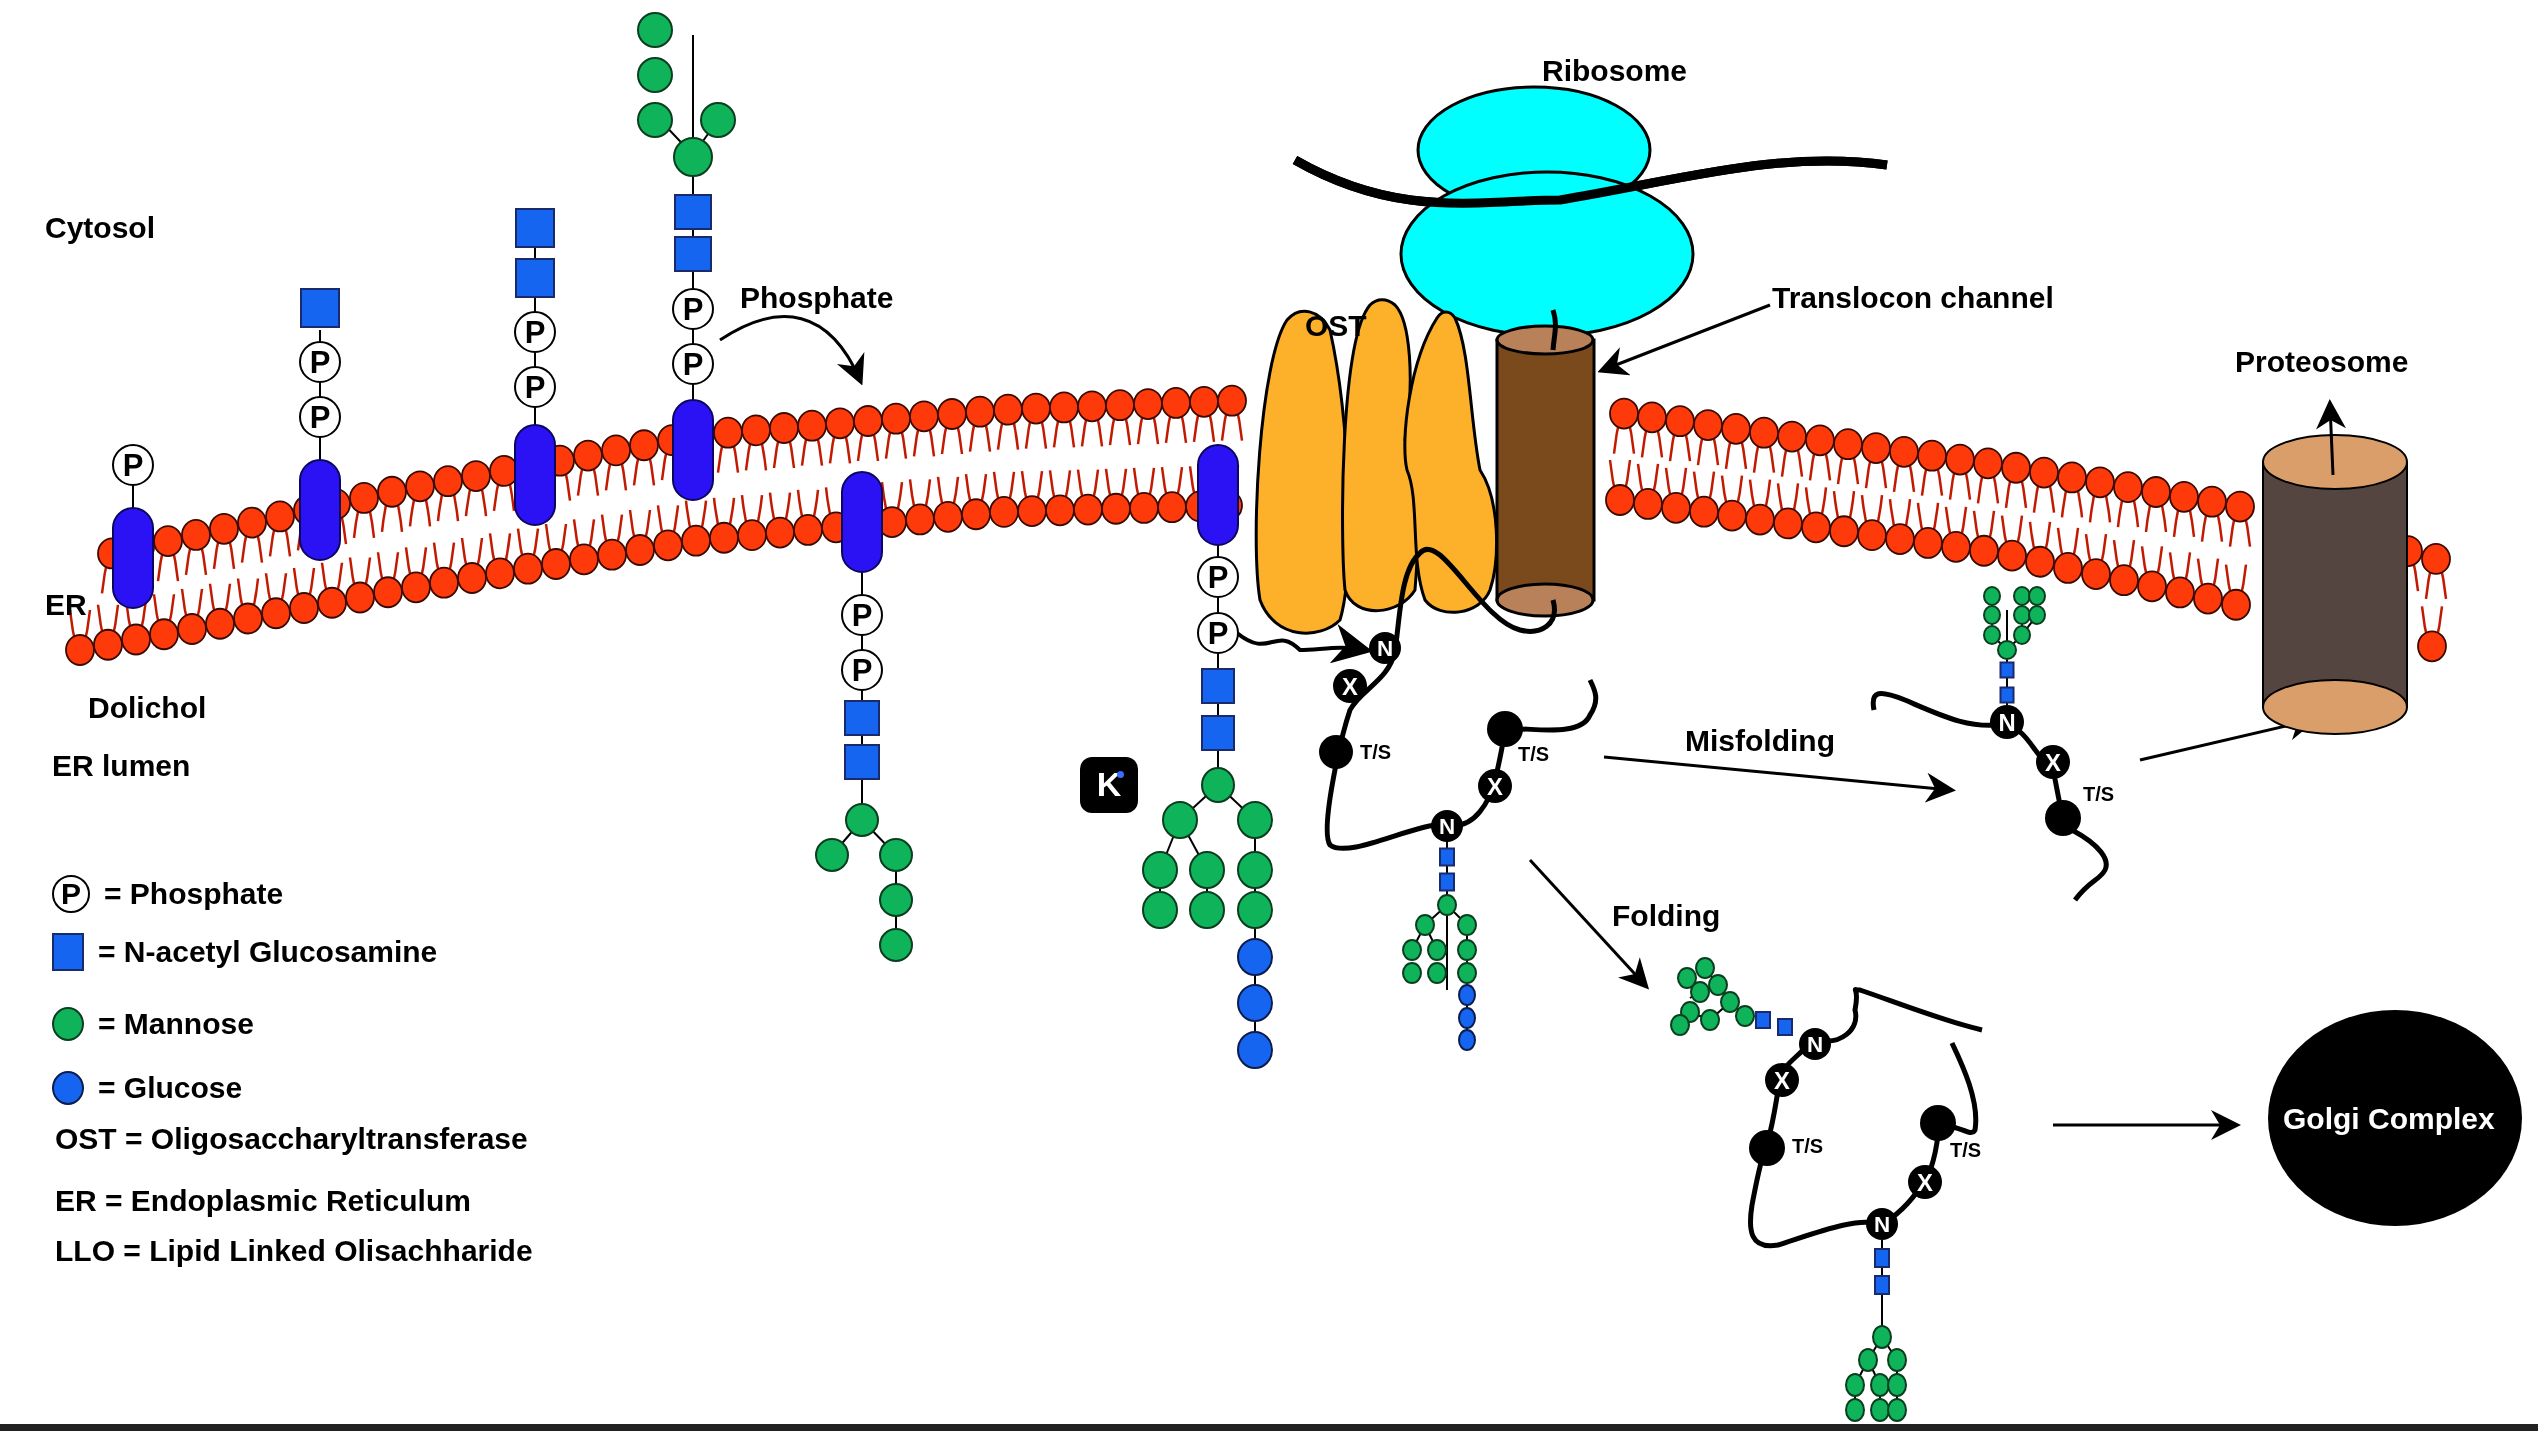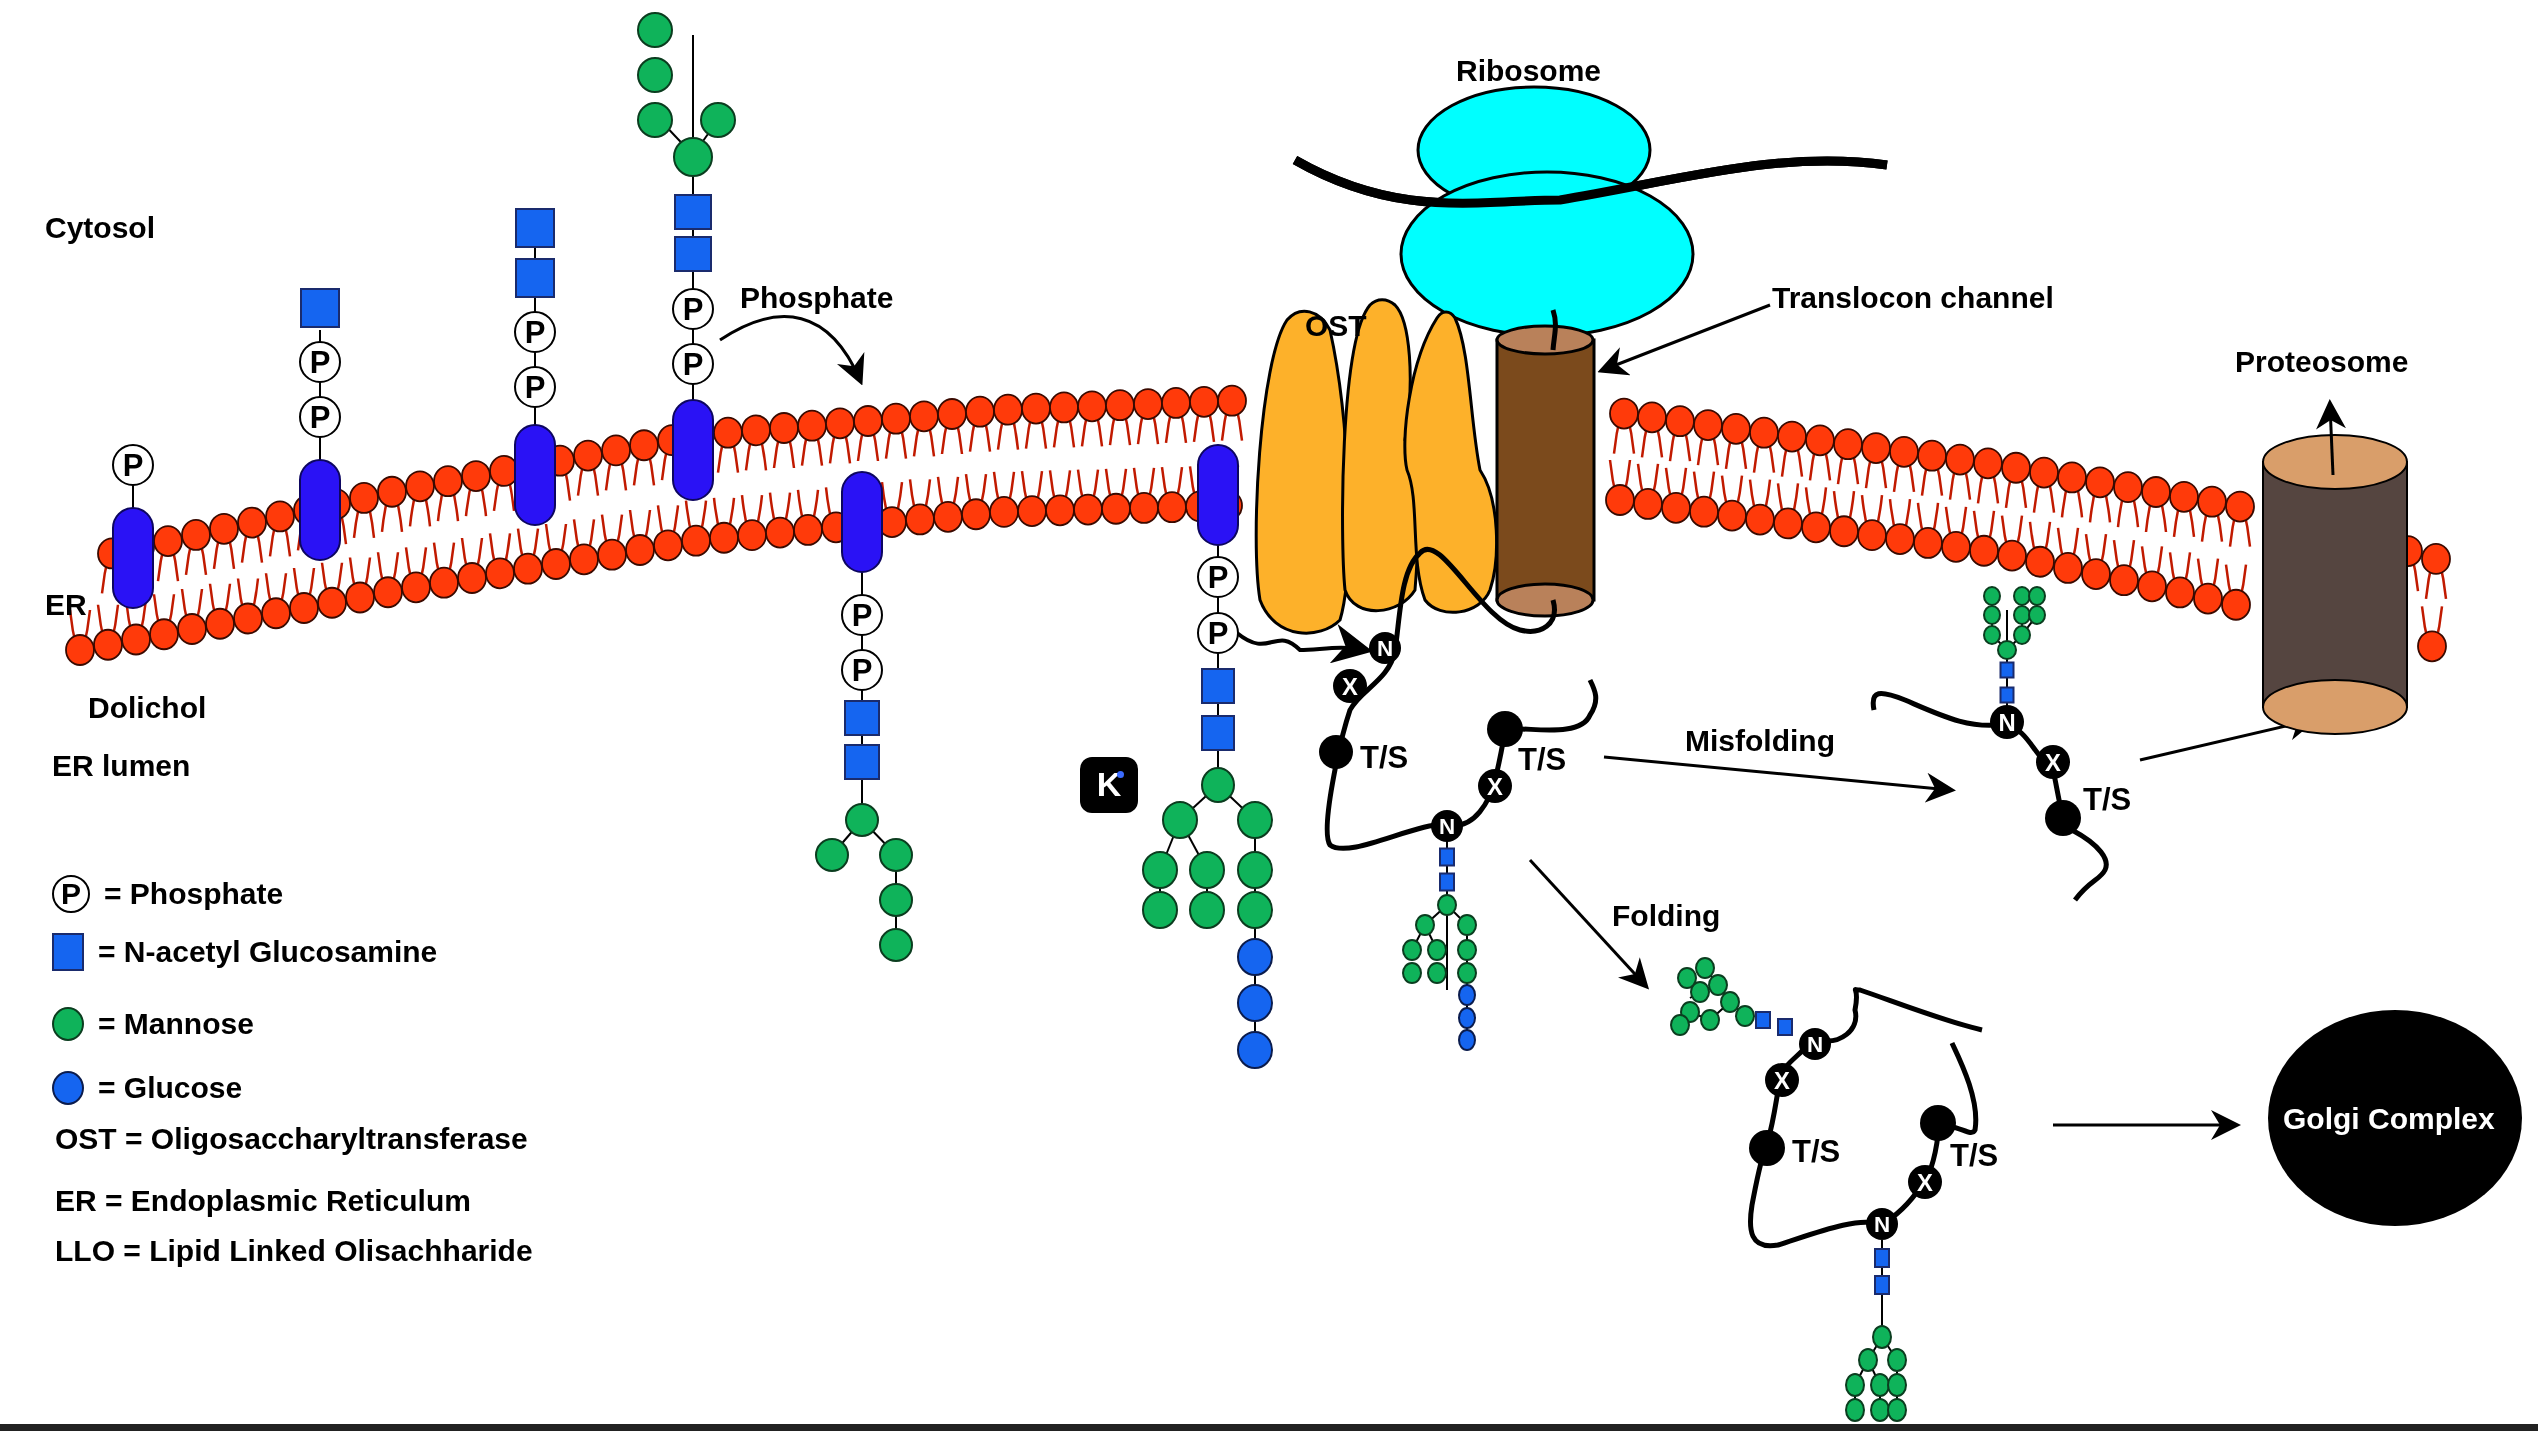--- a/index.html
+++ b/index.html
@@ -1,21 +1,21 @@
 <!DOCTYPE html>
 <html><head>
 <meta charset="utf-8">
 <style>
   html, body { margin:0; padding:0; background:#ffffff; }
   body { width:2538px; height:1431px; position:relative; overflow:hidden;
          font-family:"Liberation Sans", sans-serif; }
   #stage { position:absolute; left:0; top:0; width:2538px; height:1431px; }
   .lbl { position:absolute; font-family:"Liberation Sans", sans-serif; font-weight:bold;
          color:#000; font-size:30px; white-space:nowrap; line-height:1; }
-  .lbl.sm { font-size:31px; }
+  .lbl.sm { font-size:20px; }
   .legend-row { position:absolute; left:52px; display:flex; align-items:center; gap:14px;
                 font-family:"Liberation Sans", sans-serif; font-weight:bold; font-size:30px; color:#000; }
   .lg-p { width:38px; height:38px; border:2px solid #000; border-radius:50%; background:#fff;
           display:flex; align-items:center; justify-content:center; font-size:30px; font-weight:bold; box-sizing:border-box; }
   .lg-sq { width:32px; height:38px; background:#1565f0; border:2px solid #1a2b6d; box-sizing:border-box; }
   .lg-man { width:32px; height:34px; background:#0fb35a; border:2px solid #0b3d1f; border-radius:50%; box-sizing:border-box; }
   .lg-glc { width:32px; height:34px; background:#1565f0; border:2px solid #0b1c4d; border-radius:50%; box-sizing:border-box; }
   .legend-text { position:absolute; left:55px; font-family:"Liberation Sans", sans-serif; font-weight:bold; font-size:30px; color:#000; white-space:nowrap; }
   #golgi-label { position:absolute; color:#fff; font-weight:bold; font-size:30px; font-family:"Liberation Sans", sans-serif; white-space:nowrap; }
   #badge { position:absolute; left:1080px; top:757px; width:58px; height:56px; border-radius:12px; background:#000;
@@ -641,21 +641,21 @@
       <ellipse cx="1880" cy="1410" rx="9" ry="11" fill="#0fb35a" stroke="#0b3d1f" stroke-width="2"></ellipse>
       <ellipse cx="1897" cy="1410" rx="9" ry="11" fill="#0fb35a" stroke="#0b3d1f" stroke-width="2"></ellipse>
     </g>
 </svg>
 
 <div class="lbl" style="left:45px;top:213px;">Cytosol</div>
 <div class="lbl" style="left:45px;top:590px;">ER</div>
 <div class="lbl" style="left:88px;top:693px;">Dolichol</div>
 <div class="lbl" style="left:52px;top:751px;">ER lumen</div>
 <div class="lbl" style="left:740px;top:283px;">Phosphate</div>
-<div class="lbl" style="left:1456px;top:56px;">Ribosome</div>
+<div class="lbl" style="left:1542px;top:56px;">Ribosome</div>
 <div class="lbl" style="left:1305px;top:275px;margin-top:36px;">OST</div>
 <div class="lbl" style="left:1772px;top:283px;">Translocon channel</div>
 <div class="lbl" style="left:2235px;top:347px;">Proteosome</div>
 <div class="lbl" style="left:1685px;top:726px;">Misfolding</div>
 <div class="lbl" style="left:1612px;top:901px;">Folding</div>
 
 <div class="lbl sm" style="left:1360px;top:742px;">T/S</div>
 <div class="lbl sm" style="left:1518px;top:744px;">T/S</div>
 <div class="lbl sm" style="left:2083px;top:784px;">T/S</div>
 <div class="lbl sm" style="left:1792px;top:1136px;">T/S</div>

